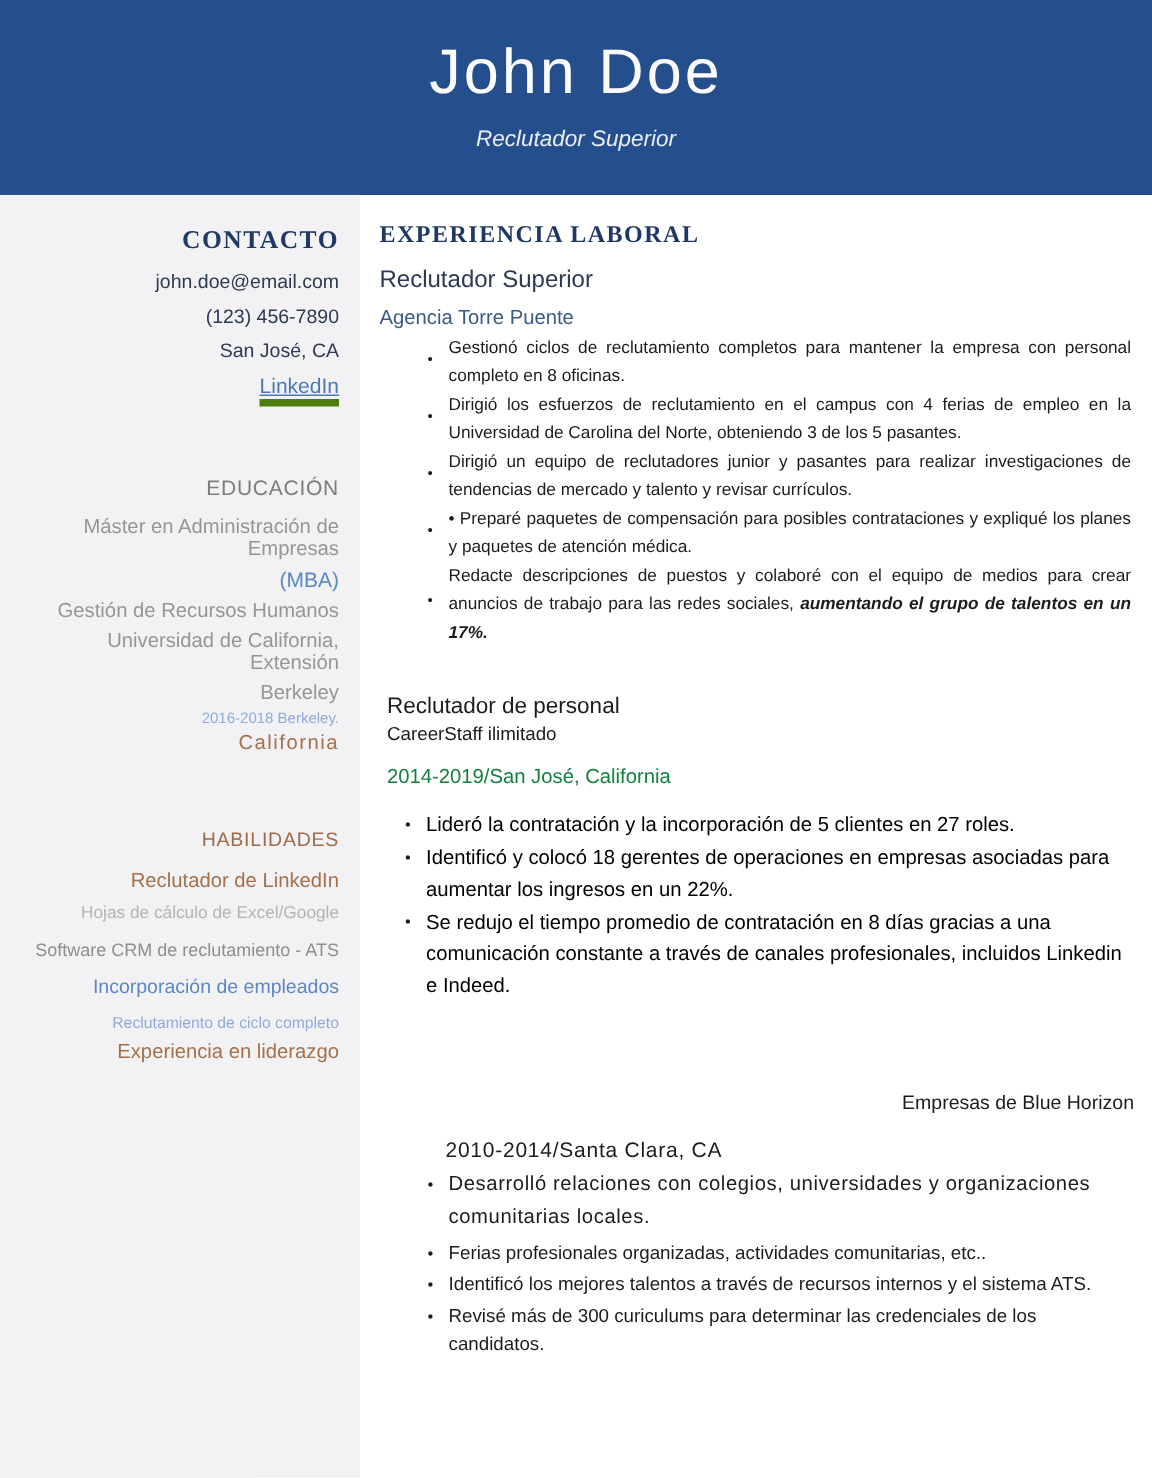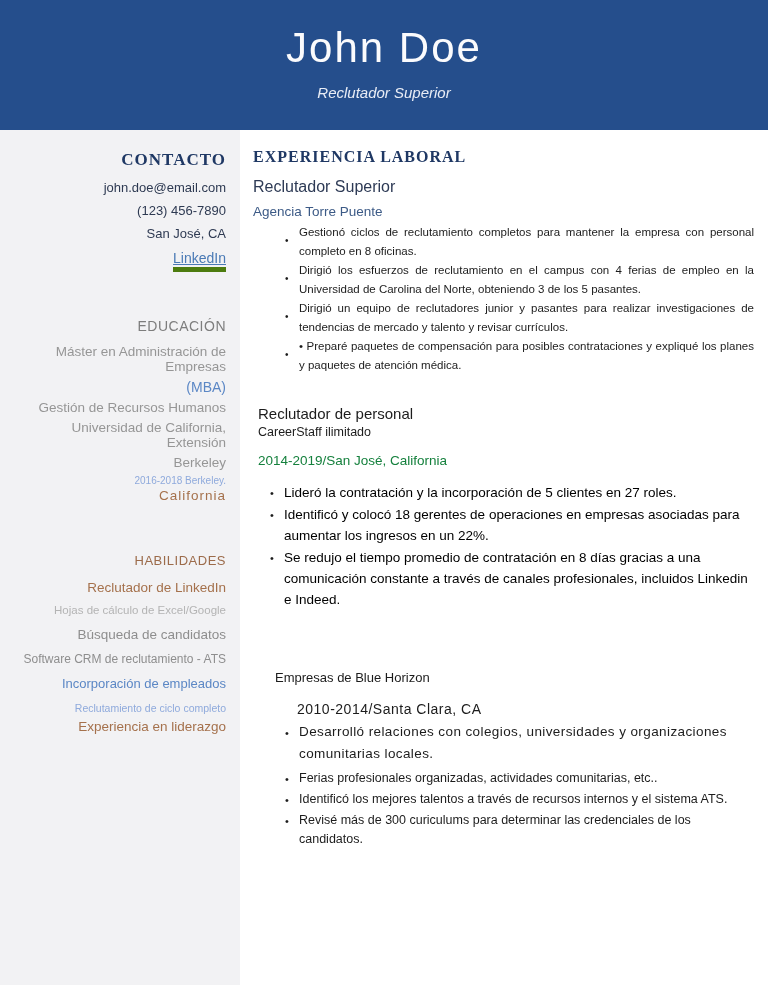--- a/index.html
+++ b/index.html
@@ -60,21 +60,21 @@
   .job-title-2 { font-size: 15px; color: #1c1c1c; margin-bottom: 3px; }
   .job-company-2 { font-size: 12.5px; color: #1c1c1c; margin-bottom: 14px; }
   .job-dates-2 { font-size: 13.5px; color: #15803d; margin-bottom: 14px; }
   .bullets-2 { margin-left: 12px; }
   .bullets-2 li { position: relative; padding-left: 14px; font-size: 13.5px; line-height: 21px;
     color: #000000; margin-bottom: 1px; }
   .bullets-2 li::before { content: "•"; position: absolute; left: 0; top: 1px; font-size: 11px; color: #1c1c1c; }
 
   .job-3 { margin-top: 60px; margin-left: 20px; }
   .job-title-3 { font-size: 14.5px; color: #1c1c1c; margin-bottom: 6px; }
-  .job-company-3 { font-size: 13px; color: #1c1c1c; margin-left: 2px; margin-bottom: 16px; }
+  .job-company-3 { font-size: 13px; color: #1c1c1c; margin-left: 2px; margin-bottom: 16px; text-align: right; }
   .job-dates-3 { font-size: 14px; color: #1c1c1c; letter-spacing: 0.5px; margin-left: 24px; margin-bottom: 4px; }
   .bullets-3 { margin-left: 12px; }
   .bullets-3 li { position: relative; padding-left: 14px; color: #1c1c1c; margin-bottom: 2px; }
   .bullets-3 li::before { content: "•"; position: absolute; left: 0; top: 1px; font-size: 11px; color: #1c1c1c; }
   .bullets-3 li.b3-first { font-size: 13.5px; line-height: 22px; letter-spacing: 0.4px; margin-bottom: 4px; }
   .bullets-3 li.b3-rest { font-size: 12.5px; line-height: 19px; }
 </style>
 </head>
 <body>
 
@@ -103,41 +103,41 @@
       <div class="edu-line-gray">Universidad de California, Extensión</div>
       <div class="edu-line-gray">Berkeley</div>
       <div class="edu-line-smallblue">2016-2018 Berkeley.</div>
       <div class="edu-line-brown">California</div>
     </div>
 
     <div class="skills-section">
       <div class="side-heading-brown">HABILIDADES</div>
       <div class="skill-brown">Reclutador de LinkedIn</div>
       <div class="skill-lightgray">Hojas de cálculo de Excel/Google</div>
-      <div class="skill-gray">Búsqueda de candidatos</div>
       <div class="skill-gray-sm">Software CRM de reclutamiento - ATS</div>
       <div class="skill-blue">Incorporación de empleados</div>
       <div class="skill-smallblue">Reclutamiento de ciclo completo</div>
       <div class="skill-brown">Experiencia en liderazgo</div>
     </div>
 
   </div>
 
   <div class="main">
 
     <div class="main-heading">EXPERIENCIA LABORAL</div>
 
     <div>
       <div class="job-title-1">Reclutador Superior</div>
       <div class="job-company-1">Agencia Torre Puente</div>
       <ul class="bullets-1">
         <li>Gestionó ciclos de reclutamiento completos para mantener la empresa con personal completo en 8 oficinas.</li>
         <li>Dirigió los esfuerzos de reclutamiento en el campus con 4 ferias de empleo en la Universidad de Carolina del Norte, obteniendo 3 de los 5 pasantes.</li>
         <li>Dirigió un equipo de reclutadores junior y pasantes para realizar investigaciones de tendencias de mercado y talento y revisar currículos.</li>
         <li>• Preparé paquetes de compensación para posibles contrataciones y expliqué los planes y paquetes de atención médica.</li>
+        <li><span>Redacte descripciones de puestos y colaboré con el equipo de medios para crear anuncios de trabajo para las redes sociales, </span><span class="bold-italic">aumentando el grupo de talentos en un 17%.</span></li>
       </ul>
     </div>
 
     <div class="job-2">
       <div class="job-title-2">Reclutador de personal</div>
       <div class="job-company-2">CareerStaff ilimitado</div>
       <div class="job-dates-2">2014-2019/San José, California</div>
       <ul class="bullets-2">
         <li>Lideró la contratación y la incorporación de 5 clientes en 27 roles.</li>
         <li>Identificó y colocó 18 gerentes de operaciones en empresas asociadas para aumentar los ingresos en un 22%.</li>

